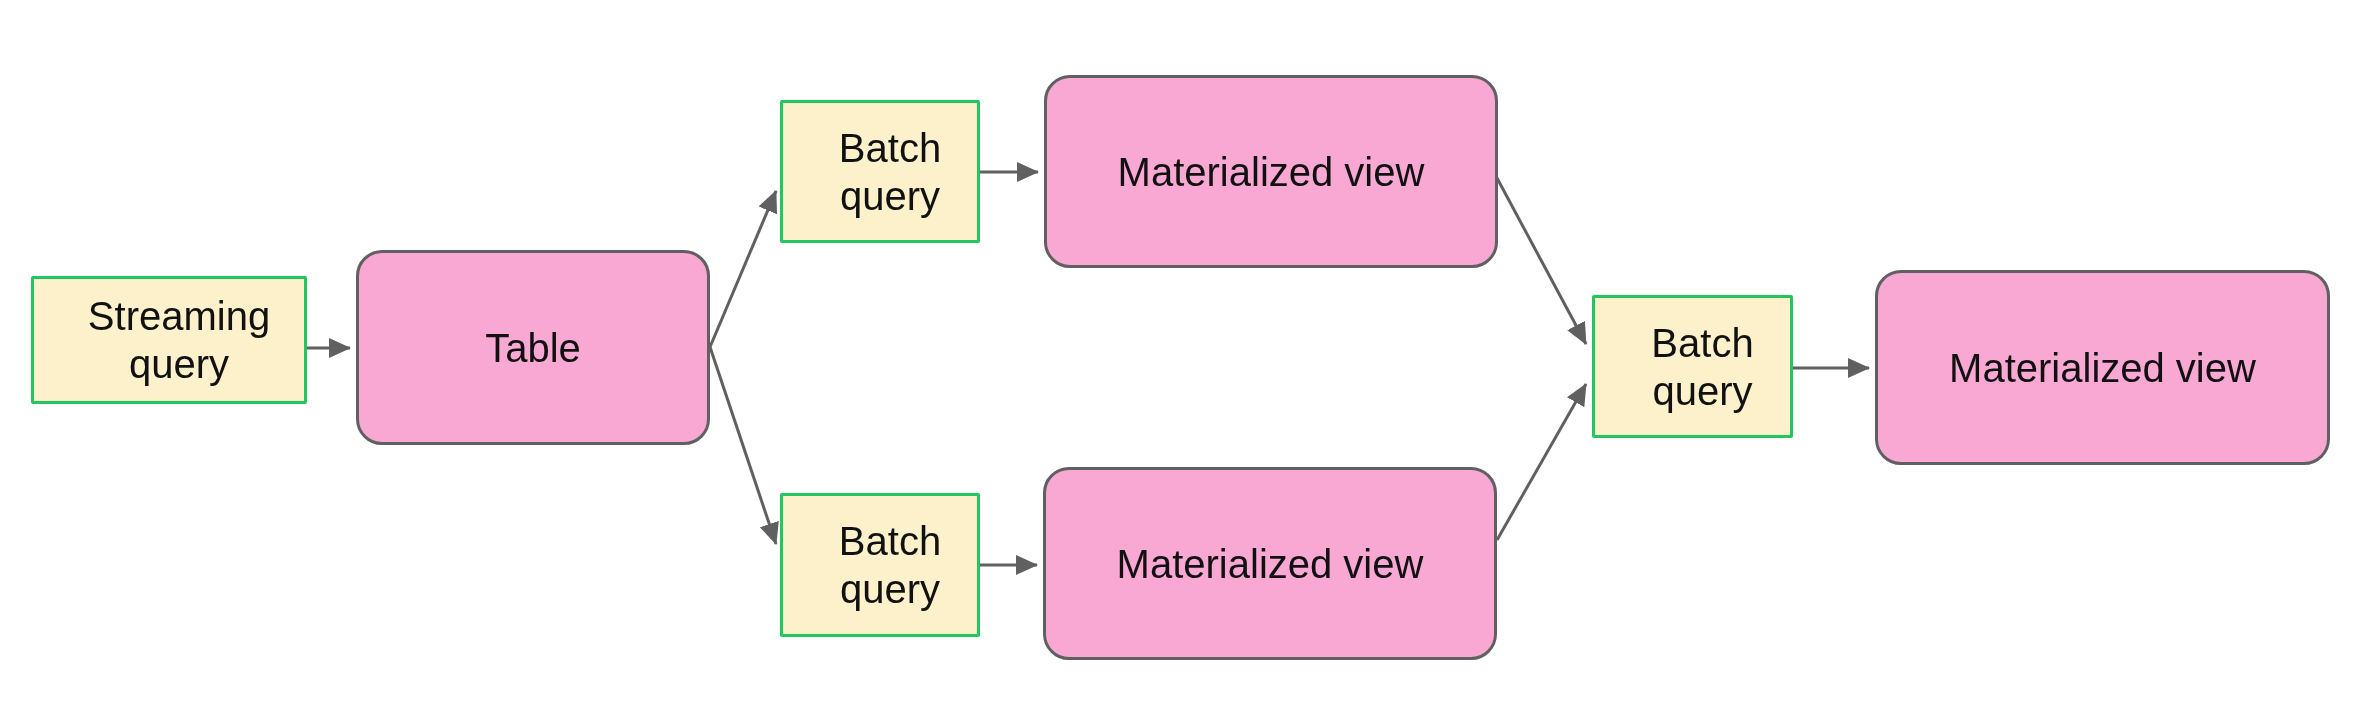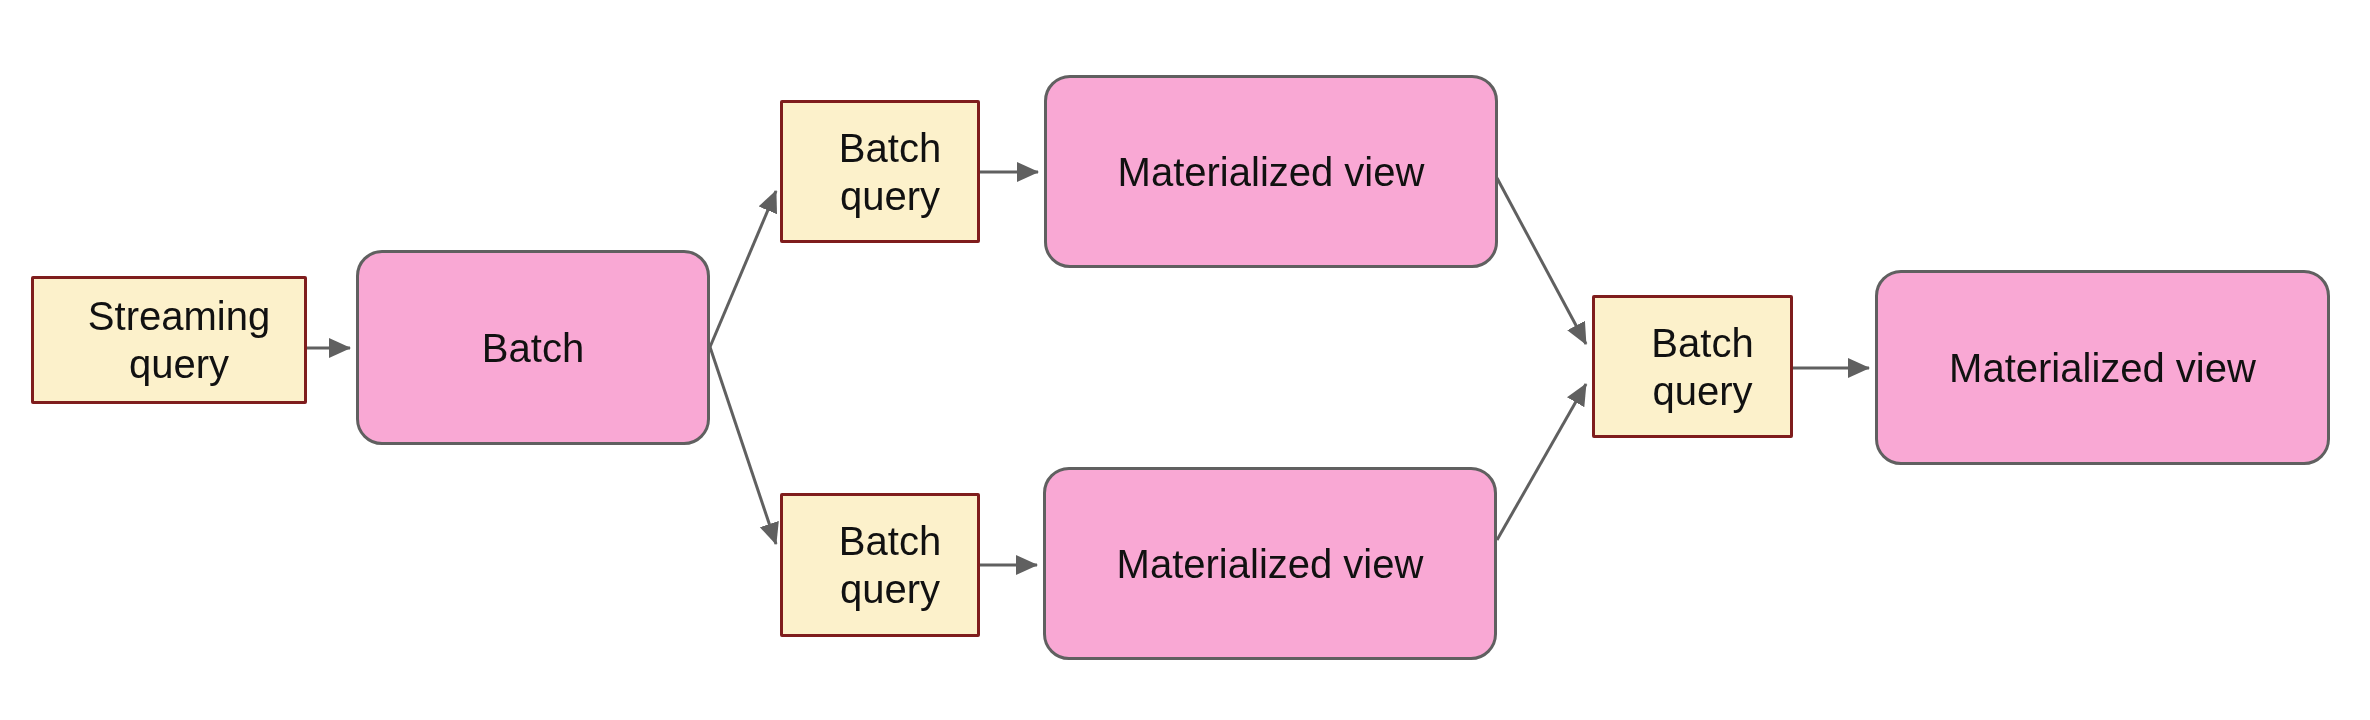--- a/index.html
+++ b/index.html
@@ -30,21 +30,21 @@
     justify-content: center;
     text-align: center;
     box-sizing: border-box;
     color: #111111;
     font-size: 40px;
     line-height: 48px;
     padding: 4px 8px;
   }
   .node.q {
     background: #fcf1cb;
-    border: 3px solid #7f1d1d;
+    border: 3px solid #22c55e;
     border-radius: 2px;
     padding-left: 28px;
   }
   .node.t {
     background: #f9a8d4;
     border: 3px solid #606060;
     border-radius: 26px;
   }
   
   #n-streaming   { left: 31px;   top: 276px; width: 276px; height: 128px; }
@@ -80,21 +80,21 @@
     <line class="edge" x1="1497" y1="178" x2="1586" y2="344" marker-end="url(#arrow)"></line>
     <line class="edge" x1="1497" y1="540" x2="1586" y2="384" marker-end="url(#arrow)"></line>
     <line class="edge" x1="1793" y1="368" x2="1869" y2="368" marker-end="url(#arrow)"></line>
   </svg>
 
   <div id="n-streaming" class="node q">
     <span>Streaming query</span>
   </div>
 
   <div id="n-table" class="node t">
-    <span>Batch</span>
+    <span>Table</span>
   </div>
 
   <div id="n-bq-top" class="node q">
     <span>Batch query</span>
   </div>
 
   <div id="n-mv-top" class="node t">
     <span>Materialized view</span>
   </div>
 

